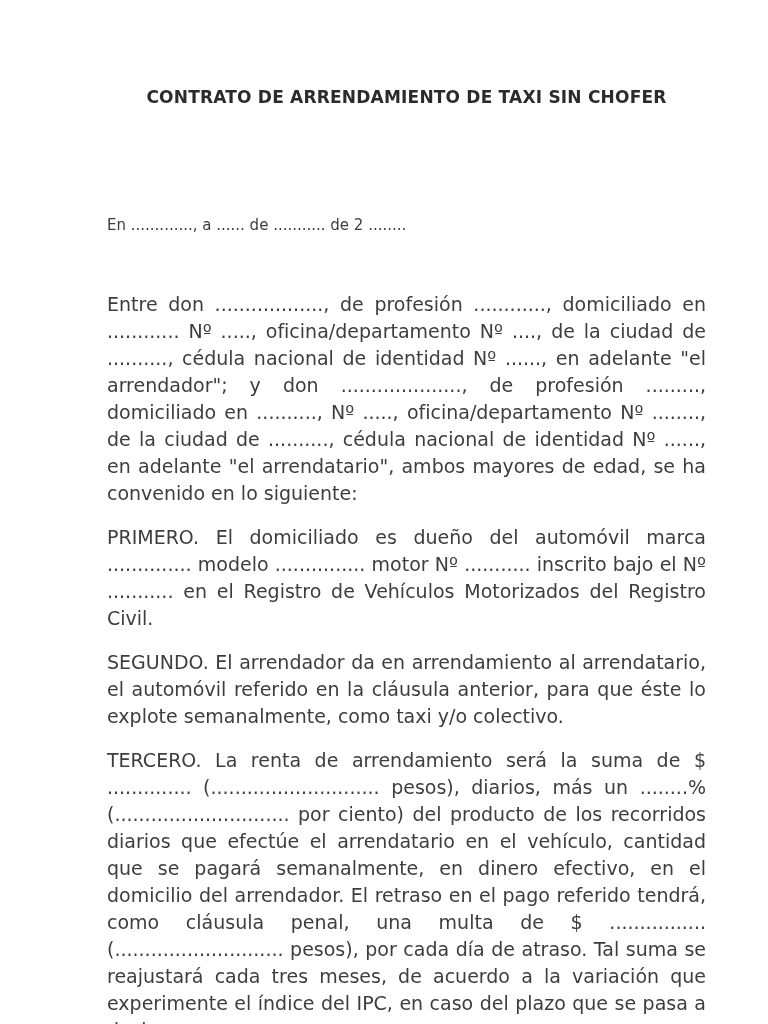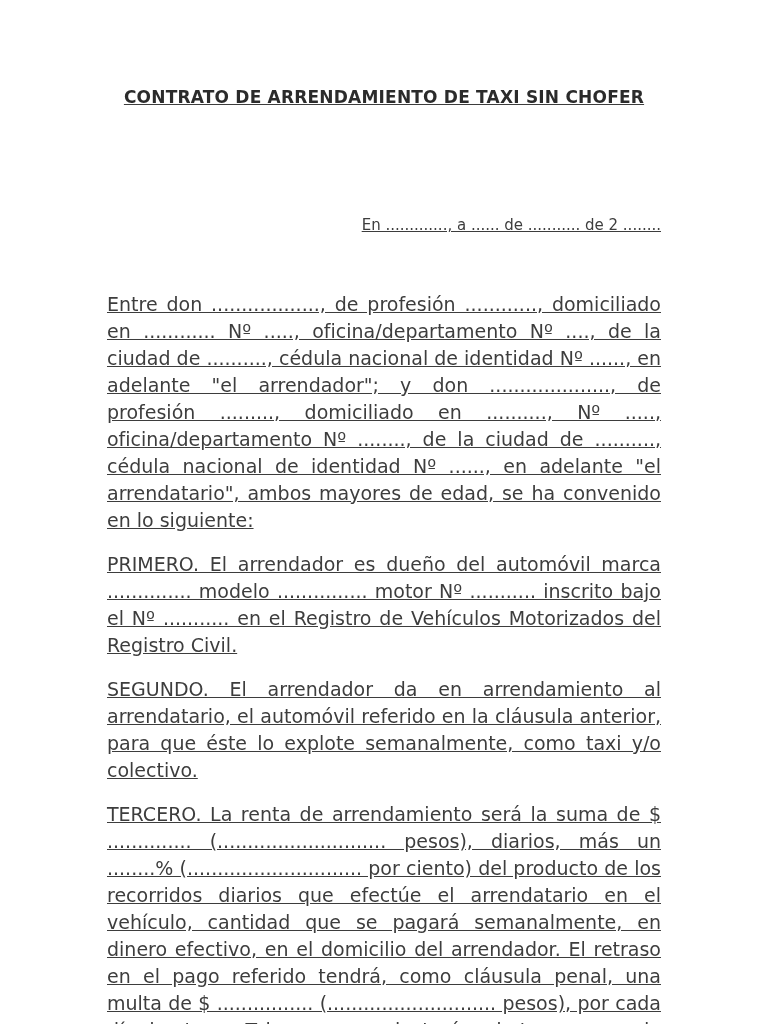--- a/index.html
+++ b/index.html
@@ -12,38 +12,37 @@
     width: 768px;
     height: 1024px;
     background: #ffffff;
     overflow: hidden;
     font-family: "DejaVu Sans", "Liberation Sans", sans-serif;
   }
   .doc {
     box-sizing: border-box;
     width: 768px;
     height: 720px;
-    padding: 86px 107px 0 107px;
+    padding: 86px 62px 0 107px;
     color: #3d3d3d;
-    text-decoration: underline;
   }
   .doc-title {
     margin: 0 0 104px 0;
     font-size: 17px;
     line-height: 22px;
     font-weight: bold;
     text-align: center;
     color: #2b2b2b;
     letter-spacing: 0.2px;
   }
   .date-line {
     margin: 0 0 52px 0;
     font-size: 15px;
     line-height: 27px;
-    text-align: right;
+    text-align: left;
     white-space: nowrap;
   }
   .para {
     margin: 0 0 17px 0;
     font-size: 19px;
     line-height: 27px;
     text-align: justify;
     text-justify: inter-word;
   }
   .para:last-child {
@@ -55,20 +54,20 @@
 
 <div class="page">
   <div class="doc">
 
     <h1 class="doc-title">CONTRATO DE ARRENDAMIENTO DE TAXI SIN CHOFER</h1>
 
     <p class="date-line">En ............., a ...... de ........... de 2 ........</p>
 
     <p class="para">Entre don .................., de profesión ............, domiciliado en ............ Nº ....., oficina/departamento Nº ...., de la ciudad de .........., cédula nacional de identidad Nº ......, en adelante "el arrendador"; y don ...................., de profesión ........., domiciliado en .........., Nº ....., oficina/departamento Nº ........, de la ciudad de .........., cédula nacional de identidad Nº ......, en adelante "el arrendatario", ambos mayores de edad, se ha convenido en lo siguiente:</p>
 
-    <p class="para">PRIMERO. El arrendador es dueño del automóvil marca .............. modelo ............... motor Nº ........... inscrito bajo el Nº ........... en el Registro de Vehículos Motorizados del Registro Civil.</p>
+    <p class="para">PRIMERO. El domiciliado es dueño del automóvil marca .............. modelo ............... motor Nº ........... inscrito bajo el Nº ........... en el Registro de Vehículos Motorizados del Registro Civil.</p>
 
     <p class="para">SEGUNDO. El arrendador da en arrendamiento al arrendatario, el automóvil referido en la cláusula anterior, para que éste lo explote semanalmente, como taxi y/o colectivo.</p>
 
     <p class="para">TERCERO. La renta de arrendamiento será la suma de $ .............. (............................ pesos), diarios, más un ........% (............................. por ciento) del producto de los recorridos diarios que efectúe el arrendatario en el vehículo, cantidad que se pagará semanalmente, en dinero efectivo, en el domicilio del arrendador. El retraso en el pago referido tendrá, como cláusula penal, una multa de $ ................ (............................ pesos), por cada día de atraso. Tal suma se reajustará cada tres meses, de acuerdo a la variación que experimente el índice del IPC, en caso del plazo que se pasa a decir.</p>
 
   </div>
 </div>
 
 </body></html>

